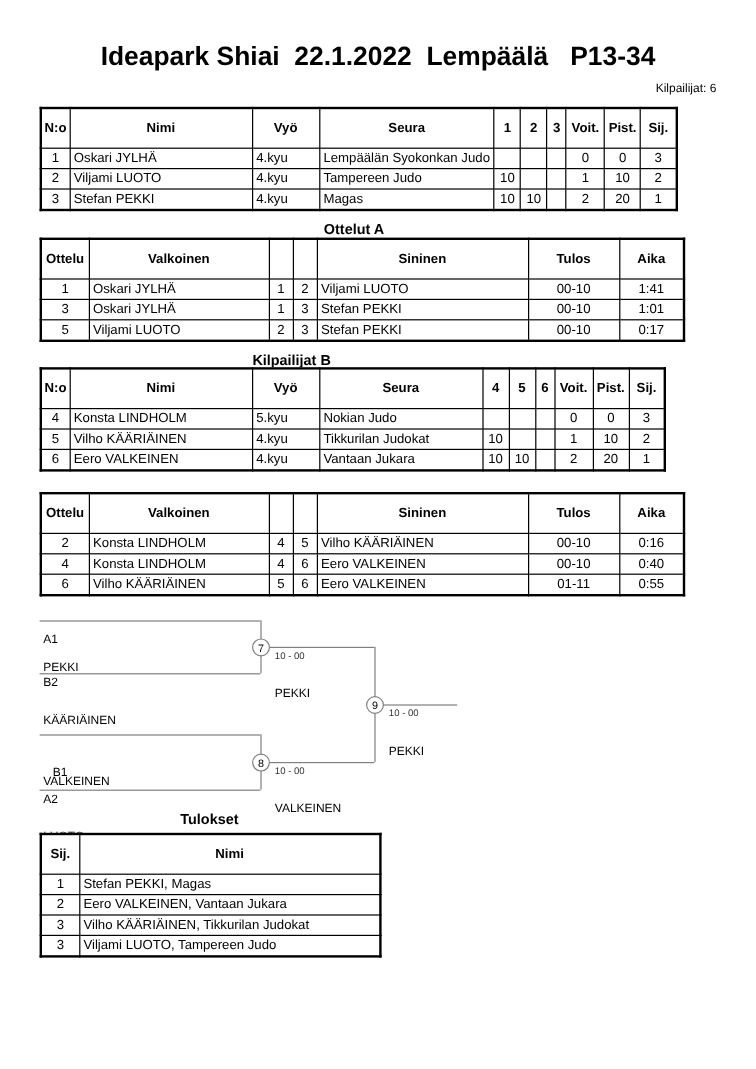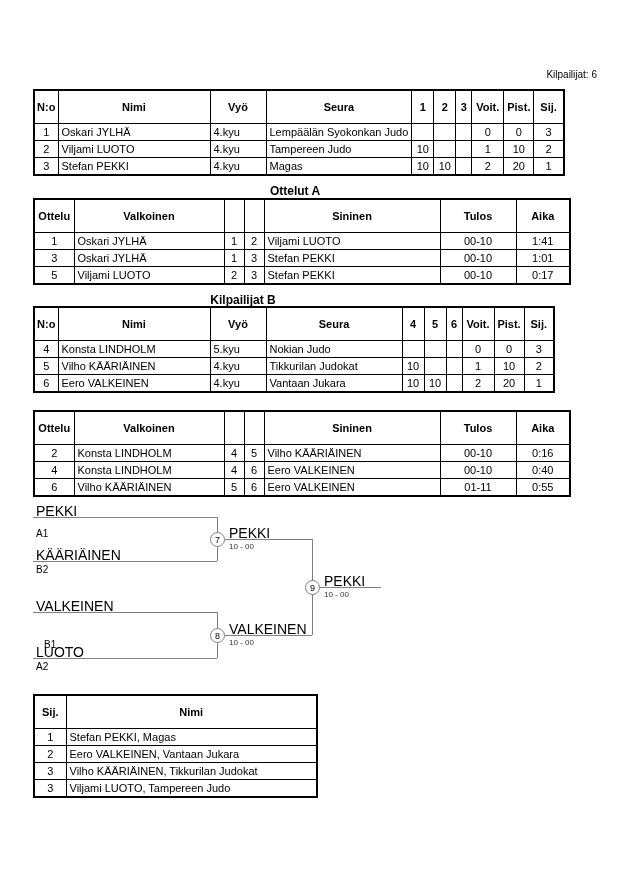--- a/index.html
+++ b/index.html
@@ -17,33 +17,34 @@
   table.t { position:absolute; border-collapse:collapse; table-layout:fixed; background:#fff; border:2px solid #000; }
   table.t th, table.t td {
     border:1px solid #000; height:17px; font-size:11px; padding:0 3px;
     white-space:nowrap; overflow:hidden; vertical-align:middle;
   }
   table.t th { font-weight:bold; text-align:center; padding:10px 1px; }
   .c { text-align:center; }
   .l { text-align:left; }
   .hline { position:absolute; height:0; border-top:1px solid #808080; }
   .vline { position:absolute; width:0; border-left:1px solid #808080; }
-  .bname { position:absolute; font-size:14px; white-space:nowrap; }
+  .bname { position:absolute; font-size:10px; white-space:nowrap;margin-top:48px; }
   .bseed { position:absolute; font-size:10px; white-space:nowrap; }
   .bscore { position:absolute; font-size:8px; color:#333; white-space:nowrap; }
   .bcircle {
     position:absolute; width:15px; height:15px; border:1px solid #808080; border-radius:50%;
     background:#fff; font-size:9px; text-align:center; line-height:14px;
   }
 </style>
 </head>
 <body>
 
 <div class="page">
 
+  <div class="title">Ideapark Shiai  22.1.2022  Lempäälä   P13-34</div>
 
   <div class="small-label" style="right:33px; top:69px;">Kilpailijat: 6</div>
 
   <table class="t" style="left:33px; top:89px;">
     <colgroup>
       <col style="width:24px">
         <col style="width:152px">
         <col style="width:56px">
         <col style="width:136px">
       <col style="width:22px">
@@ -314,20 +315,21 @@
     <div class="hline" style="left:225px; top:635px; width:87px;"></div>
     <div class="bscore" style="left:229px; top:638px;">10 - 00</div>
 
     <div class="vline" style="left:312px; top:539px; height:96px;"></div>
     <div class="bcircle" style="left:305px; top:580px;">9</div>
     <div class="bname" style="left:324px; top:573px;">PEKKI</div>
     <div class="hline" style="left:320px; top:587px; width:61px;"></div>
     <div class="bscore" style="left:324px; top:590px;">10 - 00</div>
   </div>
 
+  <div class="heading" style="left:33px; top:676px; width:283px;">Tulokset</div>
 
   <table class="t" style="left:33px; top:694px;">
     <colgroup>
       <col style="width:32px">
         <col style="width:251px">
     </colgroup>
     <thead>
       <tr>
         <th>Sij.</th>
         <th>Nimi</th>

